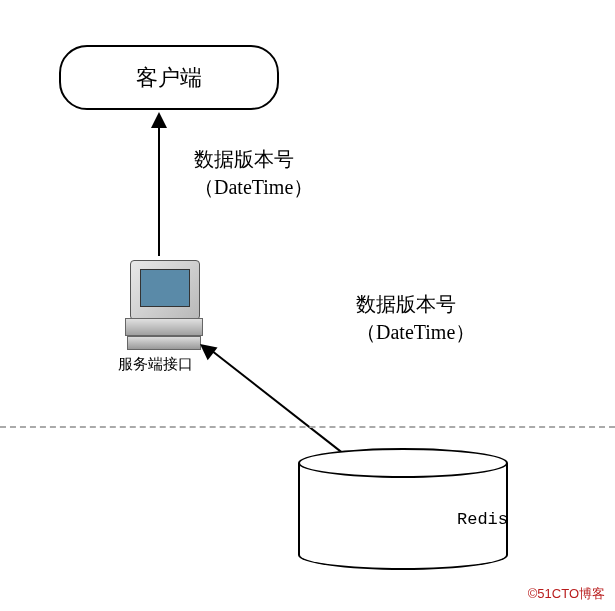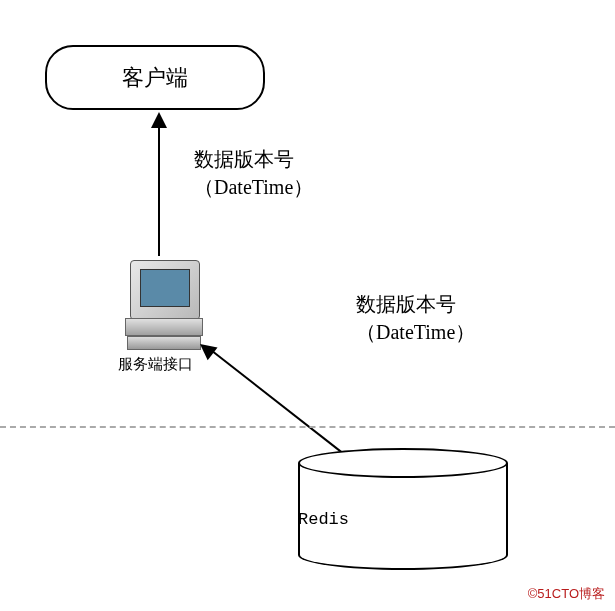--- a/index.html
+++ b/index.html
@@ -6,21 +6,21 @@
     body {
       width: 615px;
       height: 611px;
       position: relative;
       background: #fff;
       font-family: "SimSun", "宋体", serif;
       overflow: hidden;
     }
     .client-box {
       position: absolute;
-      left: 45px;
+      left: 59px;
       top: 45px;
       width: 220px;
       height: 65px;
       border: 2px solid #000;
       border-radius: 28px;
       display: flex;
       align-items: center;
       justify-content: center;
       font-size: 22px;
     }
@@ -174,21 +174,21 @@
       border: 2px solid #000;
       border-top: none;
       border-radius: 0 0 105px 105px / 0 0 15px 15px;
       background: #fff;
     }
     .cyl-label {
       position: absolute;
       left: 0;
       top: 62px;
       width: 210px;
-      text-align: left;
+      text-align: right;
       font-family: "Courier New", monospace;
       font-size: 17px;
     }
     .watermark {
       position: absolute;
       right: 10px;
       bottom: 8px;
       font-size: 13px;
       color: #b91c1c;
       font-family: Arial, sans-serif;

